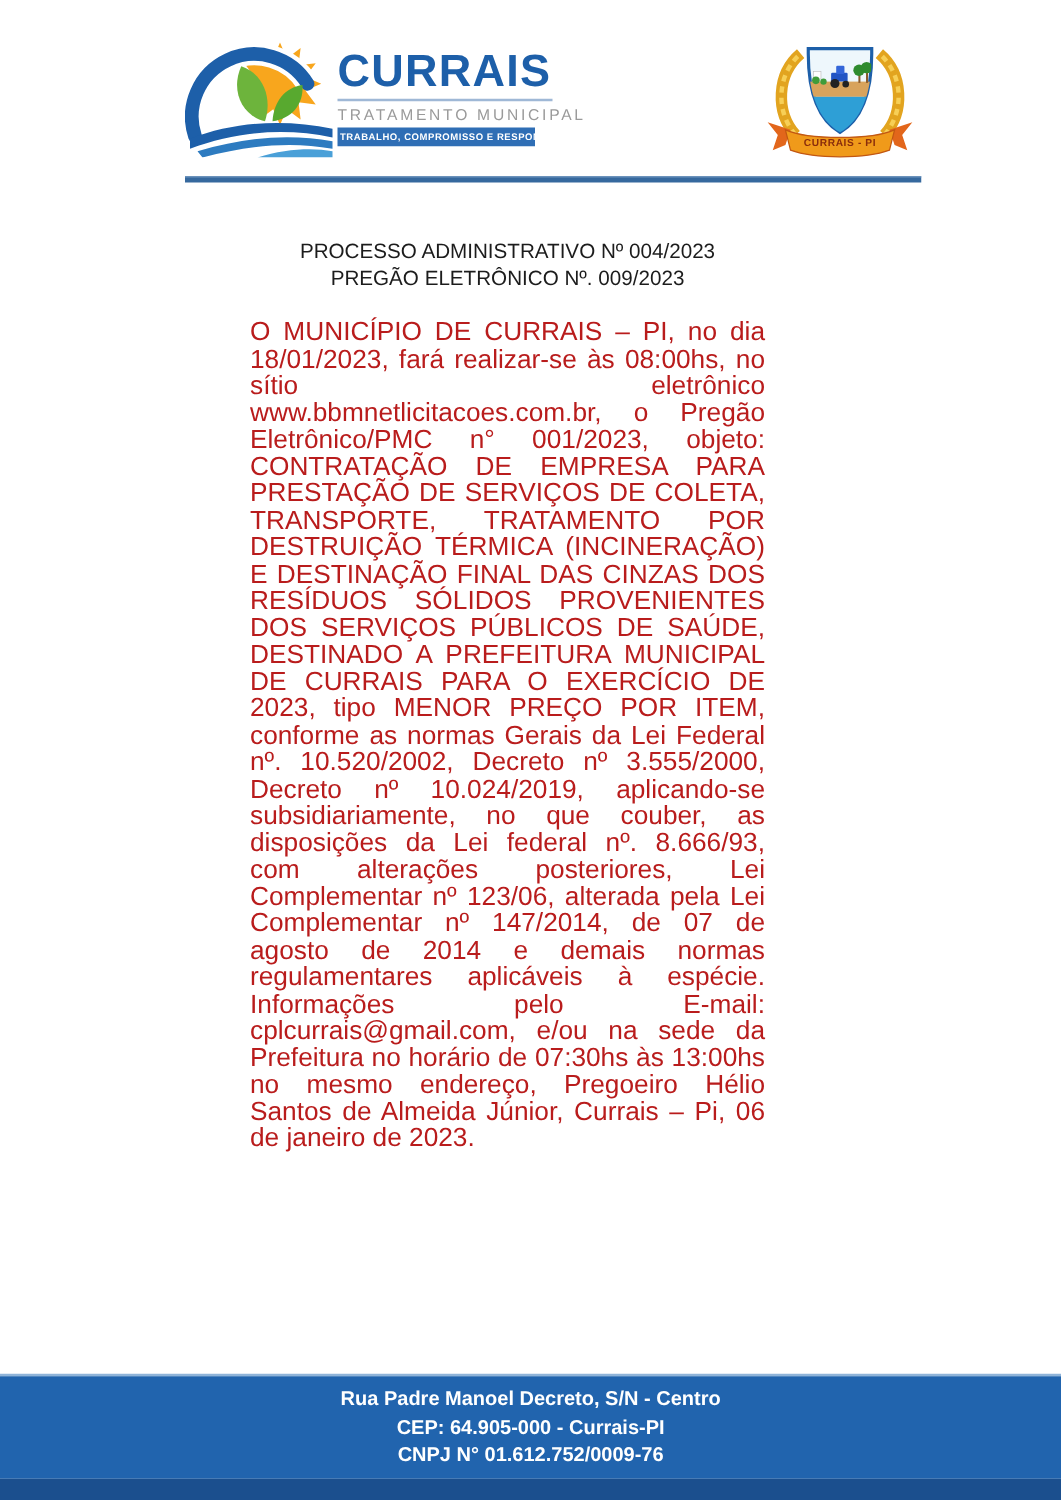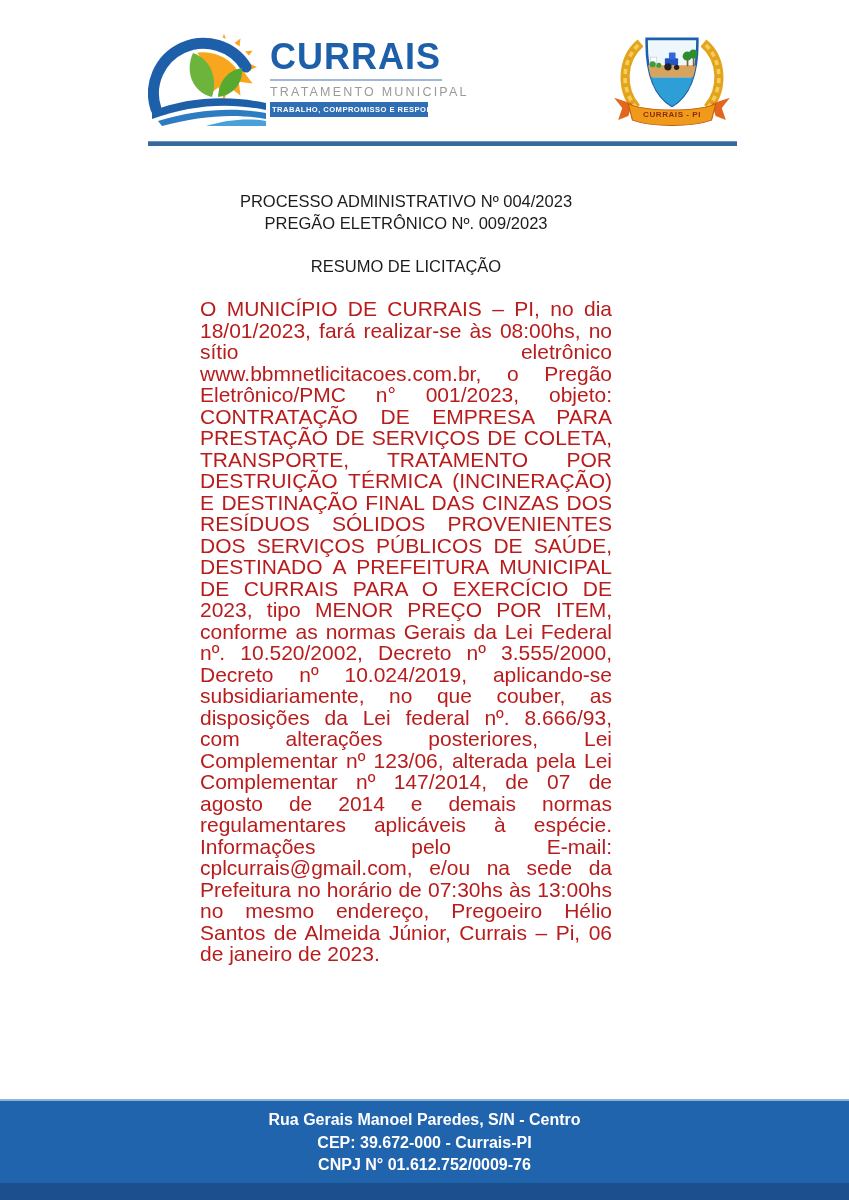--- a/index.html
+++ b/index.html
@@ -114,27 +114,26 @@
     <text x="65" y="89" text-anchor="middle" font-size="8" font-weight="bold" fill="#8a2d0c" letter-spacing="0.5">CURRAIS - PI</text>
   </svg>
 
   <div class="header-rule"></div>
 
   <div class="content">
     <div class="doc-title">
       <div>PROCESSO ADMINISTRATIVO Nº 004/2023</div>
       <div>PREGÃO ELETRÔNICO Nº. 009/2023</div>
     </div>
-    <div class="doc-section-title">RESUMO DE LICITAÇÃO</div>
     <div class="doc-body">O MUNICÍPIO DE CURRAIS – PI, no dia 18/01/2023, fará realizar-se às 08:00hs, no sítio eletrônico www.bbmnetlicitacoes.com.br, o Pregão Eletrônico/PMC n° 001/2023, objeto: CONTRATAÇÃO DE EMPRESA PARA PRESTAÇÃO DE SERVIÇOS DE COLETA, TRANSPORTE, TRATAMENTO POR DESTRUIÇÃO TÉRMICA (INCINERAÇÃO) E DESTINAÇÃO FINAL DAS CINZAS DOS RESÍDUOS SÓLIDOS PROVENIENTES DOS SERVIÇOS PÚBLICOS DE SAÚDE, DESTINADO A PREFEITURA MUNICIPAL DE CURRAIS PARA O EXERCÍCIO DE 2023, tipo MENOR PREÇO POR ITEM, conforme as normas Gerais da Lei Federal nº. 10.520/2002, Decreto nº 3.555/2000, Decreto nº 10.024/2019, aplicando-se subsidiariamente, no que couber, as disposições da Lei federal nº. 8.666/93, com alterações posteriores, Lei Complementar nº 123/06, alterada pela Lei Complementar nº 147/2014, de 07 de agosto de 2014 e demais normas regulamentares aplicáveis à espécie. Informações pelo E-mail: cplcurrais@gmail.com, e/ou na sede da Prefeitura no horário de 07:30hs às 13:00hs no mesmo endereço, Pregoeiro Hélio Santos de Almeida Júnior, Currais – Pi, 06 de janeiro de 2023.</div>
   </div>
 
   <div class="footer">
     <div class="footer-edge"></div>
     <div class="footer-main">
-      <div>Rua Gerais Manoel Paredes, S/N - Centro</div>
-      <div>CEP: 39.672-000 - Currais-PI</div>
+      <div>Rua Padre Manoel Decreto, S/N - Centro</div>
+      <div>CEP: 64.905-000 - Currais-PI</div>
       <div>CNPJ N° 01.612.752/0009-76</div>
     </div>
     <div class="footer-dark"></div>
   </div>
 
 </div>
 
 </body></html>

